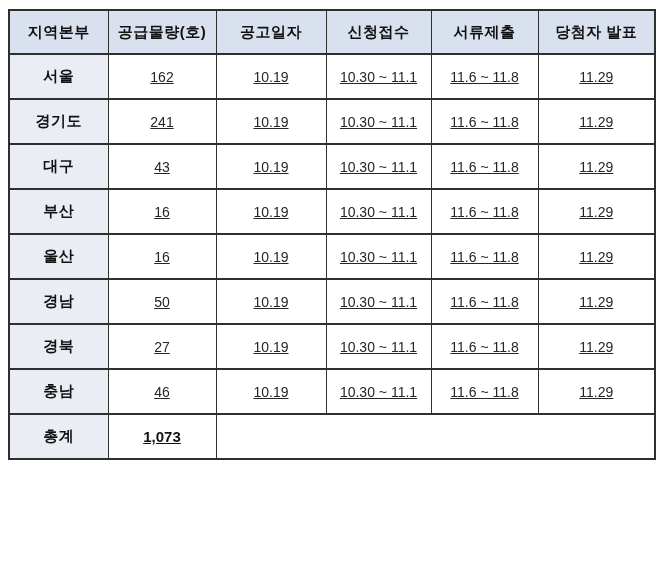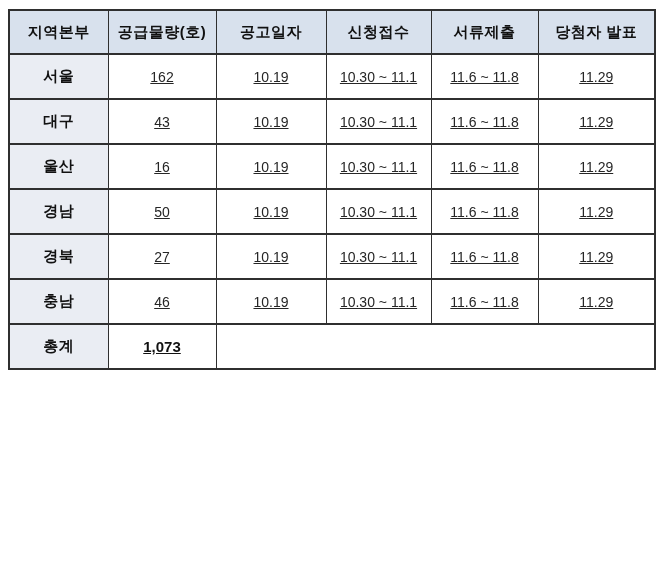--- a/index.html
+++ b/index.html
@@ -102,22 +102,38 @@
     <tbody>
       <tr>
         <th class="region">서울</th>
         <td>162</td>
         <td>10.19</td>
         <td>10.30 ~ 11.1</td>
         <td>11.6 ~ 11.8</td>
         <td>11.29</td>
       </tr>
       <tr>
+        <th class="region">경기도</th>
+        <td>241</td>
+        <td>10.19</td>
+        <td>10.30 ~ 11.1</td>
+        <td>11.6 ~ 11.8</td>
+        <td>11.29</td>
+      </tr>
+      <tr>
         <th class="region">대구</th>
         <td>43</td>
+        <td>10.19</td>
+        <td>10.30 ~ 11.1</td>
+        <td>11.6 ~ 11.8</td>
+        <td>11.29</td>
+      </tr>
+      <tr>
+        <th class="region">부산</th>
+        <td>16</td>
         <td>10.19</td>
         <td>10.30 ~ 11.1</td>
         <td>11.6 ~ 11.8</td>
         <td>11.29</td>
       </tr>
       <tr>
         <th class="region">울산</th>
         <td>16</td>
         <td>10.19</td>
         <td>10.30 ~ 11.1</td>

